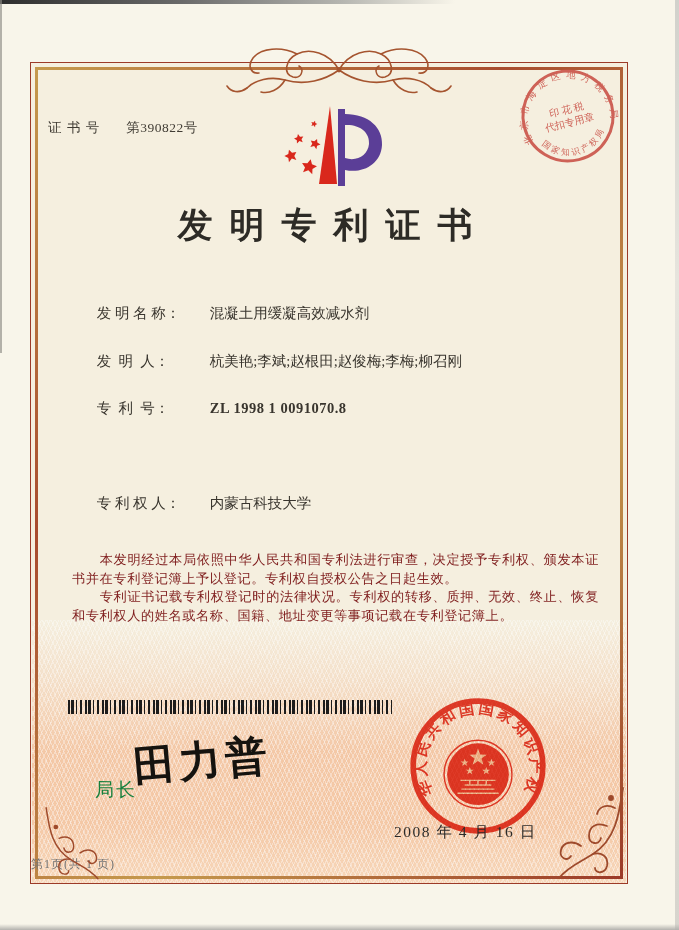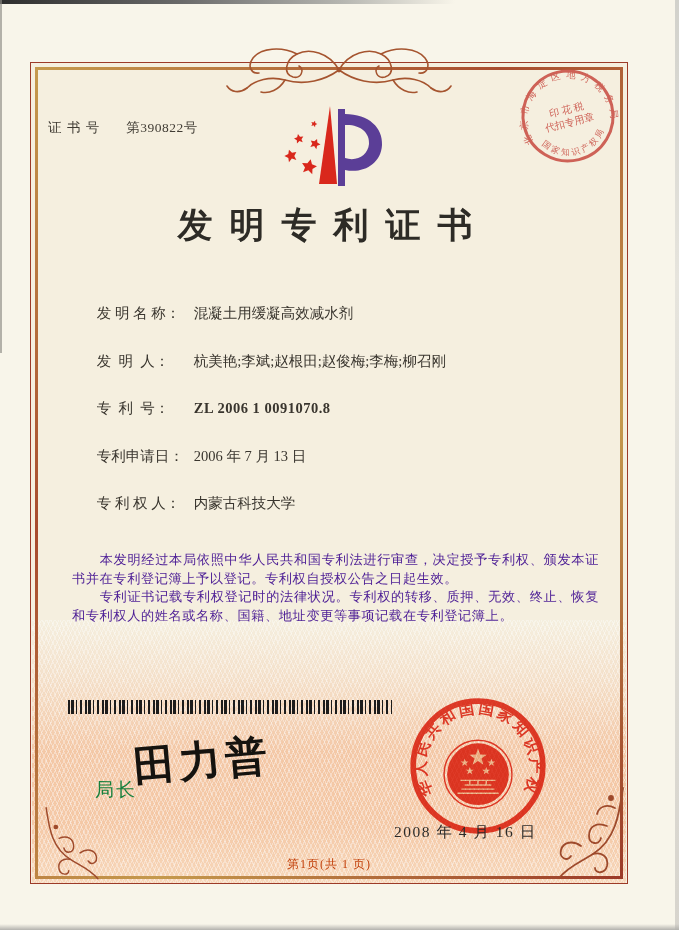--- a/index.html
+++ b/index.html
@@ -31,40 +31,40 @@
 
   .logo{position:absolute;left:273px;top:94px;width:128px;height:108px;}
   .tax-stamp{position:absolute;left:518px;top:66px;width:100px;height:100px;transform:rotate(-14deg);opacity:.88;}
   .tax-stamp text{font-family:"Liberation Serif","DejaVu Serif",serif;}
 
   .title{position:absolute;left:27px;top:207px;width:596px;margin:0;text-align:center;
     font-size:35px;font-weight:bold;color:#2d2b26;letter-spacing:17px;text-indent:17px;line-height:1.1;}
 
   .field-row{position:absolute;left:75px;font-size:14.5px;color:#39352e;white-space:pre;line-height:1;}
   .field-label{display:inline-block;min-width:95px;}
-  .field-value{margin-left:2px;}
+  .field-value{margin-left:18px;}
   .row0{top:291px}.row1{top:339px}.row2{top:386px}.row3{top:434px}.row4{top:481px}.row5{top:527px}
   .row2 .field-value{font-weight:bold;letter-spacing:.5px;}
 
   .body-text{position:absolute;left:72px;top:551px;width:527px;font-size:13.2px;line-height:18.6px;
-    color:#4c1d95;text-align:justify;letter-spacing:.6px;}
+    color:#7f1d1d;text-align:justify;letter-spacing:.6px;}
   .body-text p{margin:0;text-indent:2.1em;}
 
   .barcode{position:absolute;left:68px;top:700px;width:324px;height:14px;
     background:repeating-linear-gradient(90deg,#1c1c1c 0 2px,rgba(0,0,0,0) 2px 3px,#1c1c1c 3px 6px,rgba(0,0,0,0) 6px 8px,#1c1c1c 8px 9px,rgba(0,0,0,0) 9px 12px,#1c1c1c 12px 14px,rgba(0,0,0,0) 14px 17px);}
 
   .sig-label{position:absolute;left:95px;top:777px;font-size:19px;color:#15803d;letter-spacing:2px;}
   .sig-name{position:absolute;left:133px;top:733px;font-size:42px;color:#15130f;letter-spacing:4px;
     transform:rotate(-5deg);font-weight:bold;}
 
   .seal{position:absolute;left:406px;top:694px;width:144px;height:144px;mix-blend-mode:multiply;opacity:.95;}
   .seal text{font-family:"Liberation Serif","DejaVu Serif",serif;}
   .seal-date{position:absolute;left:394px;top:822px;font-size:15.5px;color:#2b2a28;letter-spacing:1.5px;z-index:5;}
 
-  .page-footer{position:absolute;left:31px;top:856px;width:596px;text-align:center;font-size:12px;color:#c2410c;letter-spacing:1px;}
+  .page-footer{position:absolute;left:31px;top:856px;width:596px;text-align:left;font-size:12px;color:#737373;letter-spacing:1px;}
 
   .top-ornament{position:absolute;left:225px;top:40px;width:228px;height:62px;}
   .corner-bl{position:absolute;left:33px;top:806px;width:78px;height:76px;}
   .corner-br{position:absolute;left:553px;top:786px;width:76px;height:96px;}
 </style>
 </head>
 <body>
 
 <div class="stage">
   <div class="page">
@@ -128,24 +128,21 @@
 
     <h1 class="title">发明专利证书</h1>
 
     <div class="field-row row0">
       <span class="field-label">发 明 名 称：</span><span class="field-value">混凝土用缓凝高效减水剂</span>
     </div>
     <div class="field-row row1">
       <span class="field-label">发  明  人：</span><span class="field-value">杭美艳;李斌;赵根田;赵俊梅;李梅;柳召刚</span>
     </div>
     <div class="field-row row2">
-      <span class="field-label">专  利  号：</span><span class="field-value">ZL 2006 1 0091070.8</span>
-    </div>
-    <div class="field-row row3">
-      <span class="field-label">专利申请日：</span><span class="field-value">2006 年 7 月 13 日</span>
+      <span class="field-label">专  利  号：</span><span class="field-value">ZL 1998 1 0091070.8</span>
     </div>
     <div class="field-row row4">
       <span class="field-label">专 利 权 人：</span><span class="field-value">内蒙古科技大学</span>
     </div>
 
     <div class="body-text">
       <p>本发明经过本局依照中华人民共和国专利法进行审查，决定授予专利权、颁发本证书并在专利登记簿上予以登记。专利权自授权公告之日起生效。</p>
       <p>专利证书记载专利权登记时的法律状况。专利权的转移、质押、无效、终止、恢复和专利权人的姓名或名称、国籍、地址变更等事项记载在专利登记簿上。</p>
     </div>
 

